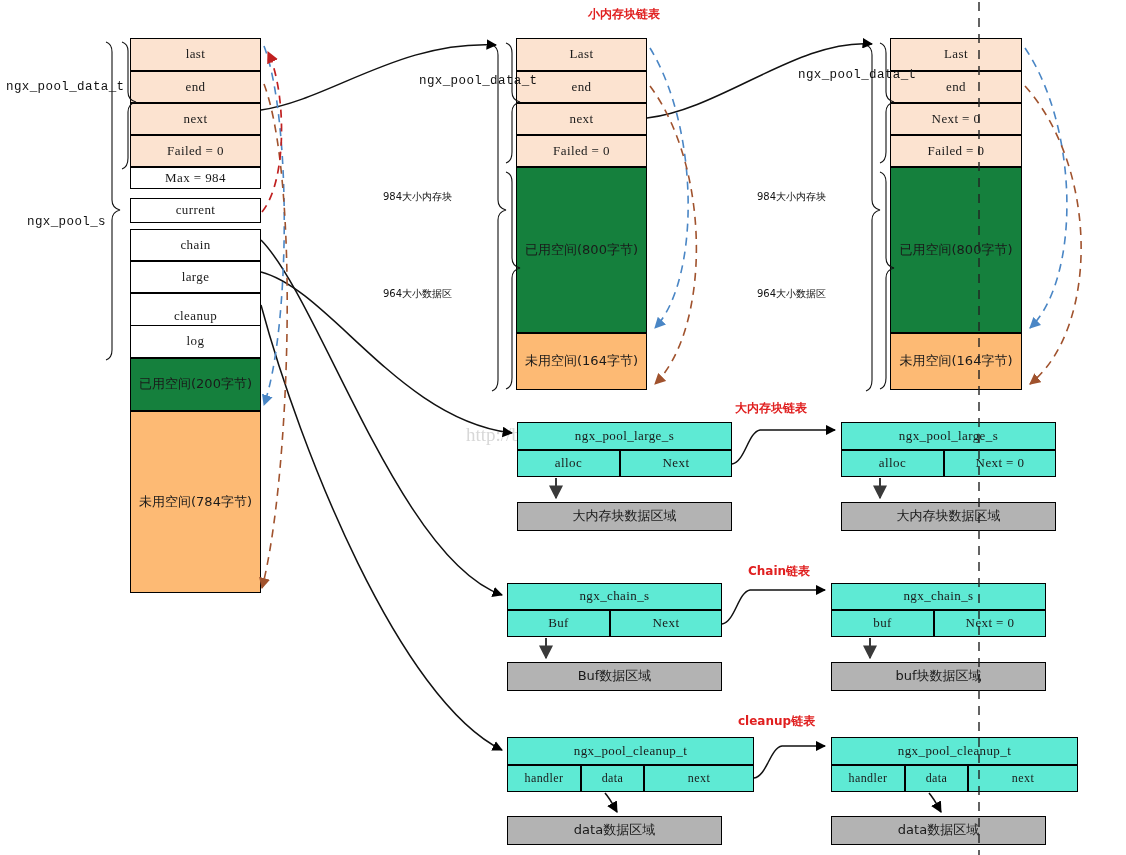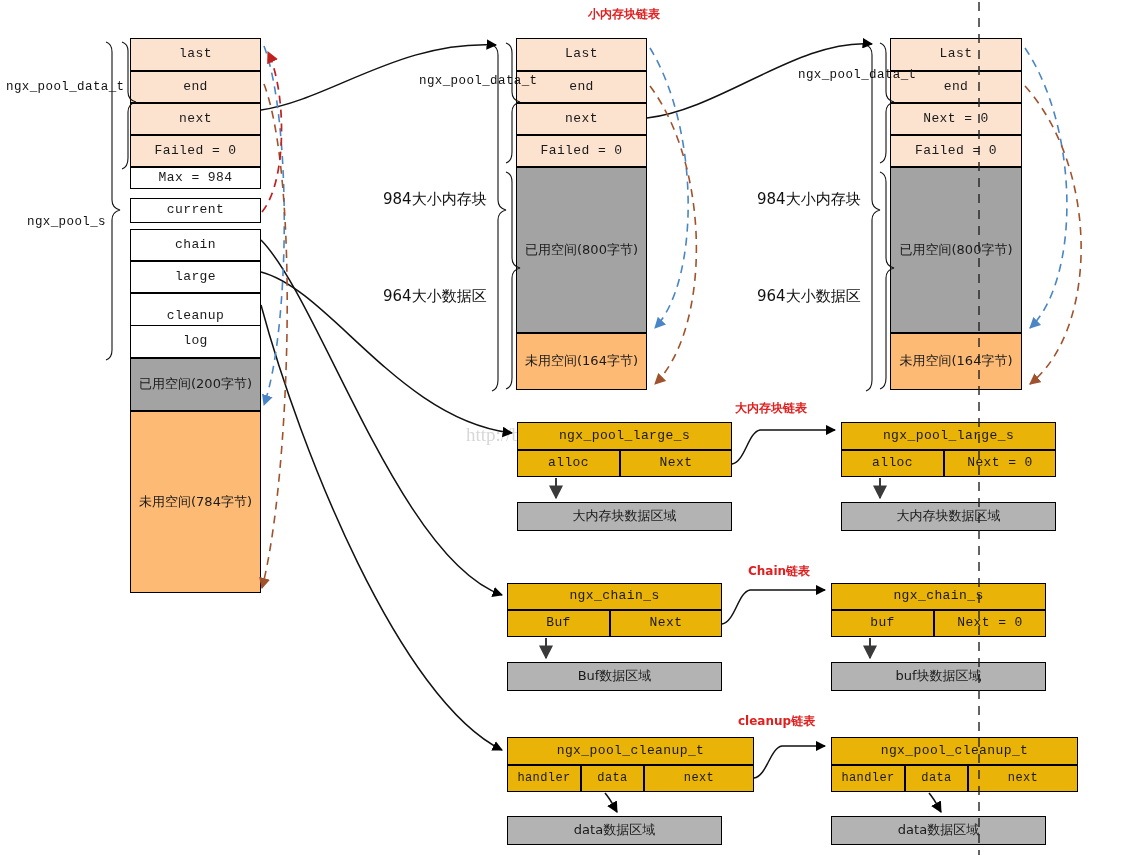--- a/index.html
+++ b/index.html
@@ -6,31 +6,31 @@
   body{width:1126px;height:855px;position:relative;overflow:hidden;
        font-family:"Liberation Serif","DejaVu Serif",serif;}
   .canvas{position:absolute;left:0;top:0;width:1126px;height:855px;}
   svg.overlay{position:absolute;left:0;top:0;width:1126px;height:855px;pointer-events:none;}
 
   .box{position:absolute;box-sizing:border-box;border:1.3px solid #000;
        display:flex;align-items:center;justify-content:center;
        font-size:13.5px;color:#1a1a1a;text-align:center;line-height:1.1;}
   .cell-peach{background:#fce3d0;}
   .cell-white{background:#ffffff;}
-  .cell-used{background:#a3a3a3;}
+  .cell-used{background:#15803d;}
   .cell-free{background:#fdba74;}
-  .cell-blue{background:#eab308;}
+  .cell-blue{background:#5eead4;}
   .cell-gray{background:#b3b3b3;}
 
-  .mono{font-family:Liberation Mono, monospace;font-size:13px;letter-spacing:.4px;}
+  .mono{font-family:Liberation Serif, serif;font-size:13px;letter-spacing:.4px;}
   .cjk{font-family:"DejaVu Sans","Liberation Sans",sans-serif;font-size:13px;}
 
   .lbl{position:absolute;font-size:13.5px;color:#111;white-space:nowrap;}
   .lbl.mono{font-family:"Liberation Mono","DejaVu Sans Mono",monospace;font-size:12.5px;}
-  .lbl.cjk{font-family:"DejaVu Sans","Liberation Sans",sans-serif;font-size:15px;}
+  .lbl.cjk{font-family:"DejaVu Sans","Liberation Sans",sans-serif;font-size:10px;}
   .title-red{position:absolute;color:#e02020;font-size:12px;font-weight:bold;
              font-family:"DejaVu Sans","Liberation Sans",sans-serif;white-space:nowrap;}
   .watermark{position:absolute;color:#d8d8d8;font-size:19px;white-space:nowrap;
              font-family:"Liberation Serif",serif;z-index:0;}
 </style>
 </head>
 <body>
 
 <div class="canvas">
 

